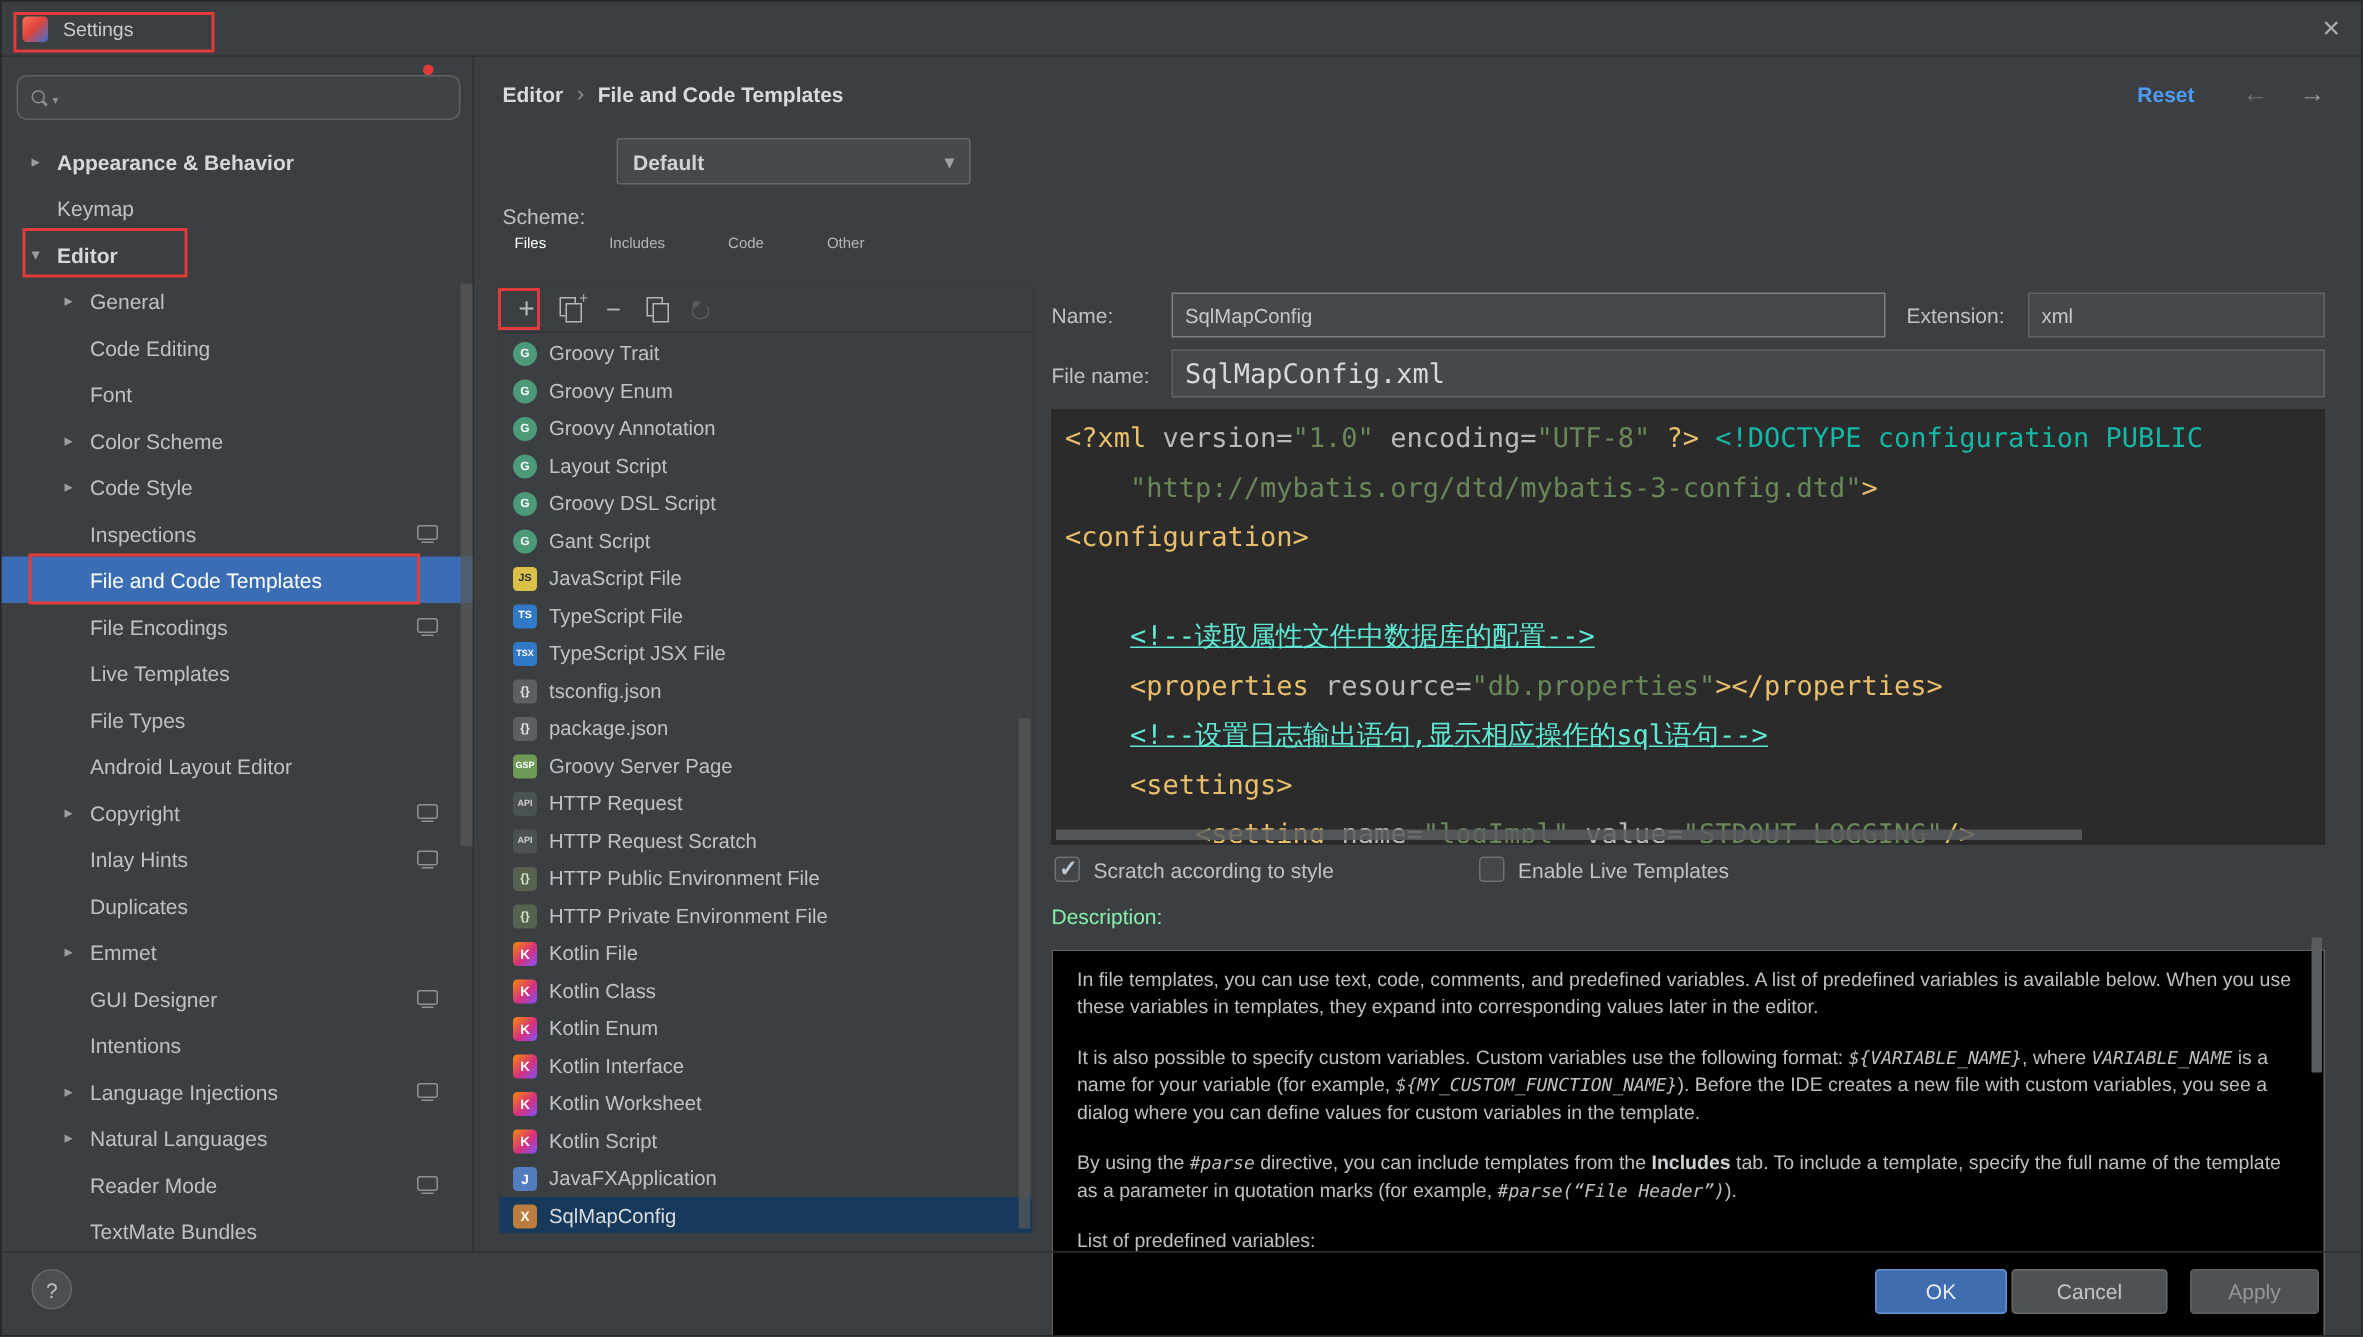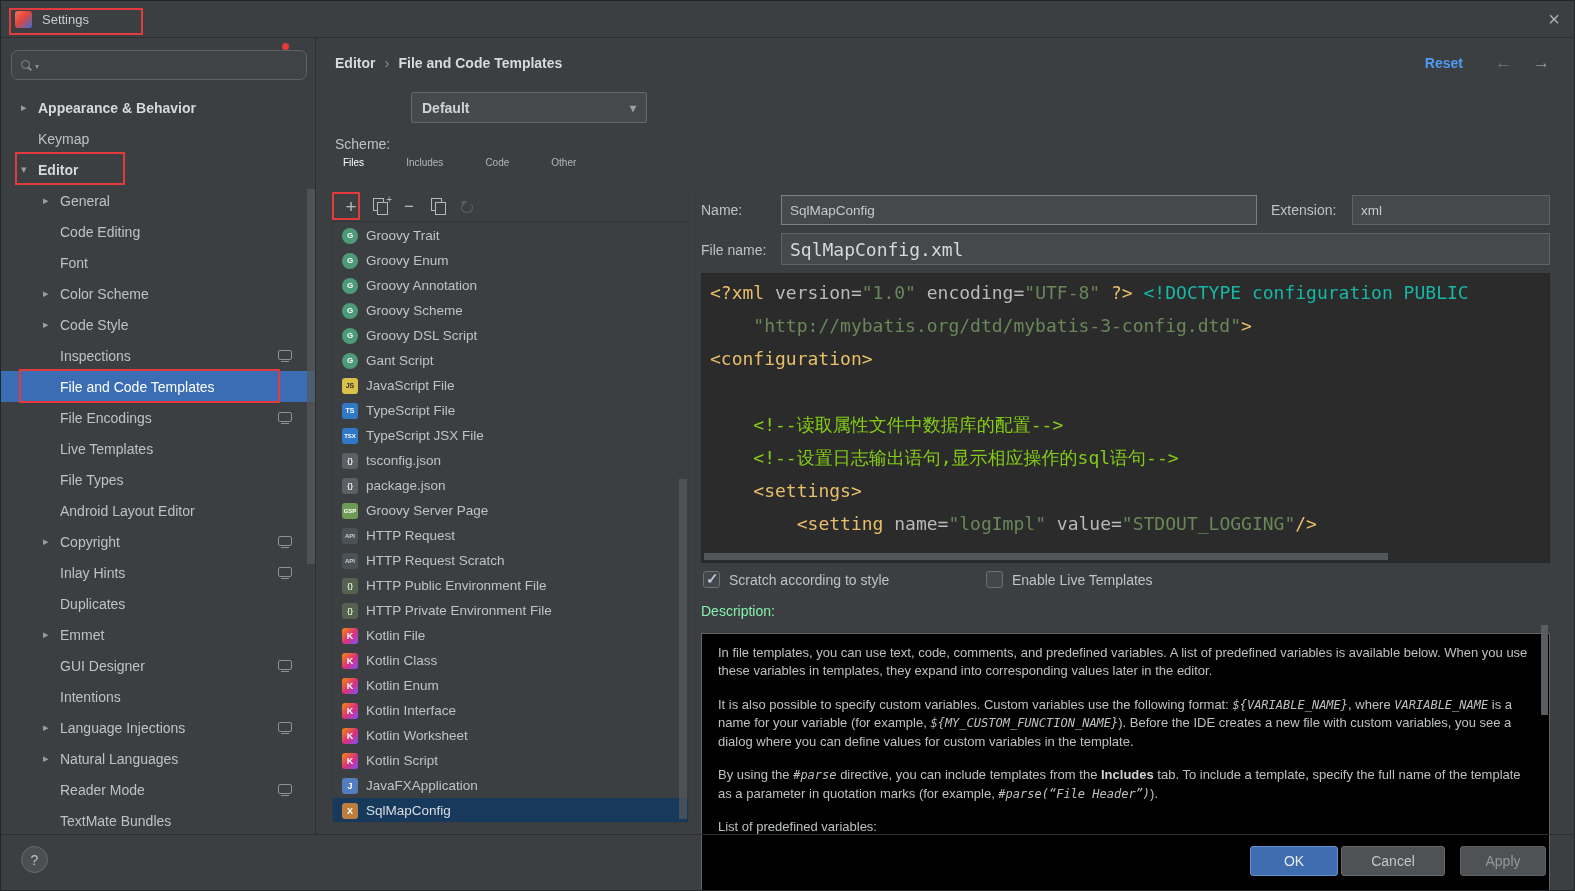--- a/index.html
+++ b/index.html
@@ -82,21 +82,21 @@
   .lbl-file{top:51px;left:0;}
   input.txt{position:absolute;background:#45494b;border:1px solid #5f6364;color:#c6c9cb;font-size:13.5px;padding:0 8px;height:30px;font-family:"Liberation Sans",sans-serif;outline:none;}
   #name-input{top:4px;left:80px;width:476px;border-color:#7c8082;}
   #ext-input{top:4px;left:651px;width:198px;}
   #file-input{top:42px;left:80px;width:769px;height:32px;font-family:"DejaVu Sans Mono",monospace;font-size:18px;color:#d6d9db;}
   .editor{position:absolute;top:82px;left:0;width:849px;height:290px;background:#2b2b2b;border:1px solid #282828;overflow:hidden;padding:2px 0 0 8px;cursor:text;}
   .code-line{font-family:"DejaVu Sans Mono",monospace;font-size:18px;line-height:33px;white-space:pre;}
   .c-tag{color:#e8bf6a;}
   .c-attr{color:#bababa;}
   .c-str{color:#6a8759;}
-  .c-com{color:#84cc16;}
+  .c-com{color:#5eead4;text-decoration:underline;}
   .c-plain{color:#14b8a6;}
   .editor-hscroll{position:absolute;left:2px;bottom:2px;width:684px;height:7px;background:#5a5e60;opacity:.85;z-index:5;}
   .checkbox-group{position:absolute;top:380px;display:flex;align-items:center;font-size:14px;color:#bfc1c3;cursor:default;}
   .cb{width:17px;height:17px;background:#43474a;border:1px solid #6d7073;border-radius:3px;margin-right:9px;position:relative;cursor:pointer;flex:0 0 17px;}
   .cb.checked::after{content:"✓";position:absolute;left:2px;top:-2px;color:#bcc8d8;font-size:15px;font-weight:bold;}
   #cb-group-reformat{left:2px;}
   #cb-group-live{left:285px;}
   .desc-label{position:absolute;top:412px;left:0;font-size:14px;color:#86efac;}
   .desc-panel{position:absolute;top:442px;left:0;width:849px;height:260px;background:#000000;border:1px solid #606467;padding:10px 16px;overflow:hidden;font-size:13px;color:#bdc0c2;line-height:1.42;}
   .desc-panel p{margin-bottom:15px;}
@@ -286,21 +286,21 @@
           <div class="tpl-row">
             <span class="tpl-icon" style="background: rgb(77, 154, 120); color: rgb(255, 255, 255); border-radius: 50%;">G</span>
             <span>Groovy Enum</span>
           </div>
           <div class="tpl-row">
             <span class="tpl-icon" style="background: rgb(77, 154, 120); color: rgb(255, 255, 255); border-radius: 50%;">G</span>
             <span>Groovy Annotation</span>
           </div>
           <div class="tpl-row">
             <span class="tpl-icon" style="background: rgb(77, 154, 120); color: rgb(255, 255, 255); border-radius: 50%;">G</span>
-            <span>Groovy Scheme</span>
+            <span>Layout Script</span>
           </div>
           <div class="tpl-row">
             <span class="tpl-icon" style="background: rgb(77, 154, 120); color: rgb(255, 255, 255); border-radius: 50%;">G</span>
             <span>Groovy DSL Script</span>
           </div>
           <div class="tpl-row">
             <span class="tpl-icon" style="background: rgb(77, 154, 120); color: rgb(255, 255, 255); border-radius: 50%;">G</span>
             <span>Gant Script</span>
           </div>
           <div class="tpl-row">
@@ -387,20 +387,21 @@
       <span class="fld-label lbl-file">File name:</span>
       <input class="txt" id="file-input" value="SqlMapConfig.xml" style="">
 
       <div class="editor">
         <div id="code-lines">
             <div class="code-line"><span class="c-tag">&lt;?xml </span><span class="c-attr">version=</span><span class="c-str">"1.0"</span><span class="c-plain"> </span><span class="c-attr">encoding=</span><span class="c-str">"UTF-8"</span><span class="c-tag"> ?&gt; </span><span class="c-plain">&lt;!DOCTYPE configuration PUBLIC</span></div>
             <div class="code-line"><span class="c-plain">    </span><span class="c-str">"http://mybatis.org/dtd/mybatis-3-config.dtd"</span><span class="c-tag">&gt;</span></div>
             <div class="code-line"><span class="c-tag">&lt;configuration&gt;</span></div>
             <div class="code-line"><span class="c-plain"> </span></div>
             <div class="code-line"><span class="c-plain">    </span><span class="c-com">&lt;!--读取属性文件中数据库的配置--&gt;</span></div>
+            <div class="code-line"><span class="c-plain">    </span><span class="c-tag">&lt;properties </span><span class="c-attr">resource=</span><span class="c-str">"db.properties"</span><span class="c-tag">&gt;&lt;/properties&gt;</span></div>
             <div class="code-line"><span class="c-plain">    </span><span class="c-com">&lt;!--设置日志输出语句,显示相应操作的sql语句--&gt;</span></div>
             <div class="code-line"><span class="c-plain">    </span><span class="c-tag">&lt;settings&gt;</span></div>
             <div class="code-line"><span class="c-plain">        </span><span class="c-tag">&lt;setting </span><span class="c-attr">name=</span><span class="c-str">"logImpl"</span><span class="c-plain"> </span><span class="c-attr">value=</span><span class="c-str">"STDOUT_LOGGING"</span><span class="c-tag">/&gt;</span></div>
           </div>
         <div class="editor-hscroll"></div>
       </div>
 
       <div class="checkbox-group" id="cb-group-reformat">
         <span class="cb checked" id="cb-reformat"></span>
         <span>Scratch according to style</span>

